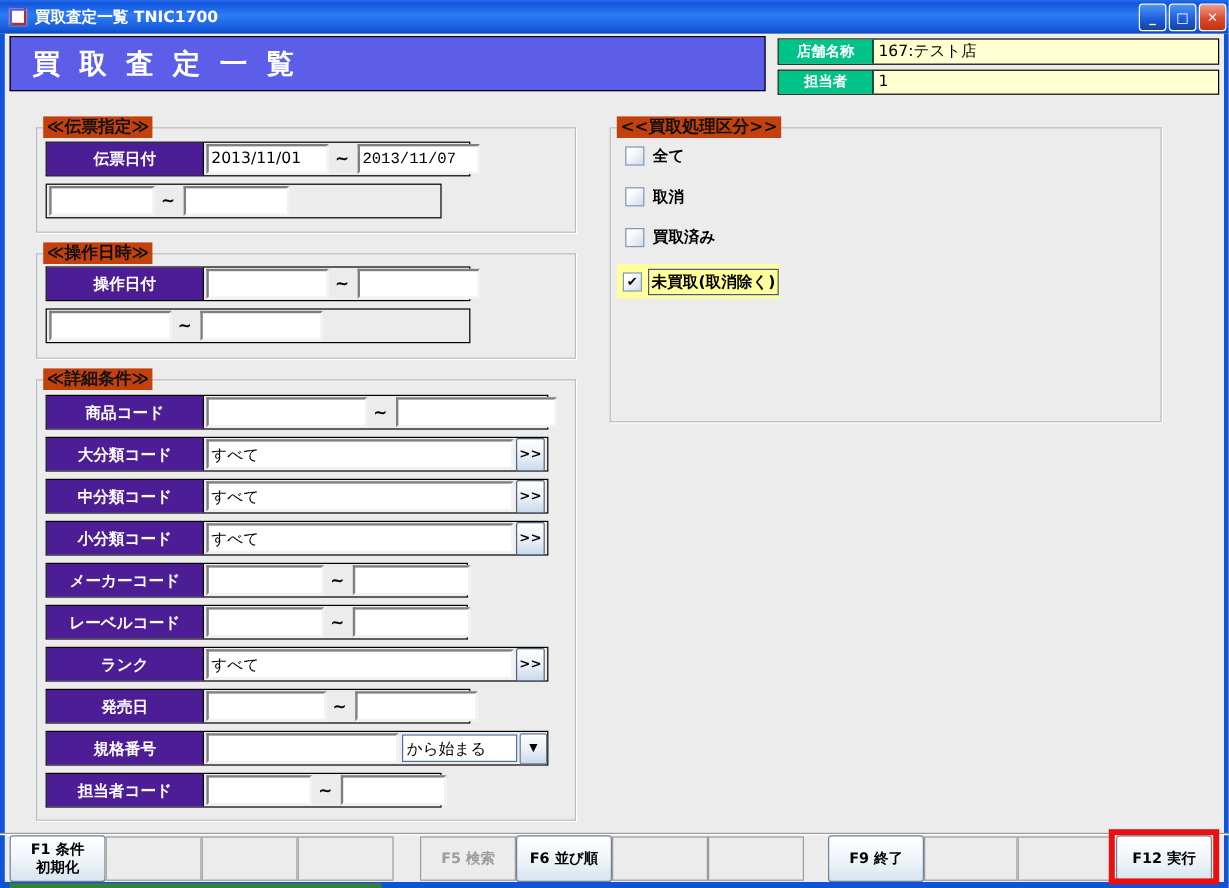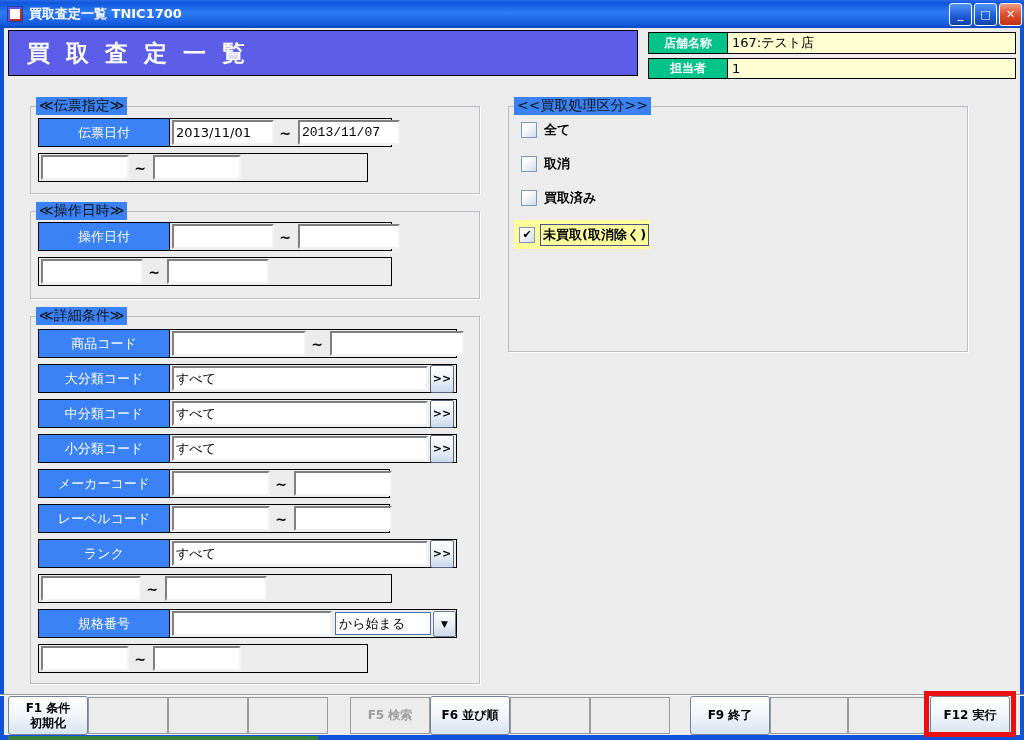--- a/index.html
+++ b/index.html
@@ -19,24 +19,24 @@
   .wb-close{background:linear-gradient(180deg,#F29B85,#DB4A2A 55%,#BE3415)}
   
   .banner{left:8px;top:30px;width:630px;height:46px;background:#5C5DE8;border:1px solid #000;
     color:#fff;font-weight:bold;font-size:23px;letter-spacing:4px;display:flex;align-items:center;padding-left:18px;box-sizing:border-box}
   .info-row{border:1px solid #000;background:#FFFFD2;display:flex;box-sizing:border-box}
   .info-label{width:78px;background:#00C389;border-right:1px solid #000;color:#fff;font-weight:bold;font-size:12px;
     display:flex;align-items:center;justify-content:center}
   .info-value{flex:1;display:flex;align-items:center;padding-left:4px;font-size:13px;color:#000}
   
   .groupbox{border:1px solid #B9BDC2;box-shadow:1px 1px 0 #FFFFFF}
-  .group-title{position:absolute;top:-10px;left:5px;background:#3b82f6;padding:0 3px;font-weight:normal;font-size:14px;color:#111;white-space:nowrap}
+  .group-title{position:absolute;top:-10px;left:5px;background:#c2410c;padding:0 3px;font-weight:bold;font-size:14px;color:#111;white-space:nowrap}
   
   .row{position:absolute;border:1px solid #000;background:#ECECEC;display:flex;align-items:center;box-sizing:border-box}
-  .lbl{width:130px;align-self:stretch;background:#3b82f6;border-right:1px solid #000;color:#fff;font-weight:normal;
+  .lbl{width:130px;align-self:stretch;background:#4c1d95;border-right:1px solid #000;color:#fff;font-weight:bold;
     font-size:13px;display:flex;align-items:center;justify-content:center;flex:none}
   .tb{height:21px;background:#fff;border:2px solid;border-color:#7F7F7F #F2F2F2 #F2F2F2 #7F7F7F;
     font-size:13px;padding:0 2px;margin-left:2px;font-family:inherit;box-sizing:content-box;flex:none}
   .tilde{width:22px;text-align:center;font-size:14px;font-weight:bold;color:#000;flex:none}
   .pick-field{flex:1;margin-left:2px}
   .pick-btn{width:22px;height:26px;margin:0 2px;flex:none;background:linear-gradient(180deg,#FEFEFE,#EAF0F7 55%,#C9D9EC);
     border:1px solid #55657C;border-radius:2px;font-size:11px;font-weight:bold;color:#000;
     display:flex;align-items:center;justify-content:center}
   .combo-sel{width:88px;height:21px;border:1px solid #4A6FA5;box-shadow:inset 0 0 0 1px #fff;background:#fff;
     font-size:13px;display:flex;align-items:center;padding:0 3px;flex:none}
@@ -153,31 +153,33 @@
   <input class="tb" style="width: 90px;" value="">
   <span class="tilde">~</span>
   <input class="tb" style="width: 90px;" value="">
 </div>
 <div class="row" style="left:38px;top:539px;width:419px;height:29px">
   <div class="lbl">ランク</div>
   <input class="tb pick-field" value="すべて" style="">
   <div class="pick-btn">&gt;&gt;</div>
 </div>
 <div class="row" style="left:38px;top:574px;width:354px;height:29px">
+  <div class="lbl">発売日</div>
   <input class="tb" style="width: 92px;" value="">
   <span class="tilde">~</span>
   <input class="tb" style="width: 94px;" value="">
 </div>
 <div class="row" style="left:38px;top:609px;width:419px;height:29px">
   <div class="lbl">規格番号</div>
   <input class="tb" style="width: 152px;" value="">
   <div class="combo-sel" style="margin-left:3px">から始まる</div>
   <div class="dd-btn">▼</div>
 </div>
 <div class="row" style="left:38px;top:644px;width:330px;height:29px">
+  <div class="lbl">担当者コード</div>
   <input class="tb" style="width: 80px;" value="">
   <span class="tilde">~</span>
   <input class="tb" style="width: 80px;" value="">
 </div>
 
 <div class="abs groupbox" style="left:508px;top:106px;width:458px;height:244px">
   <span class="group-title">&lt;&lt;買取処理区分&gt;&gt;</span>
 </div>
 <div class="abs cb-row" style="left:521px;top:121px">
   <div class="cb"></div>

